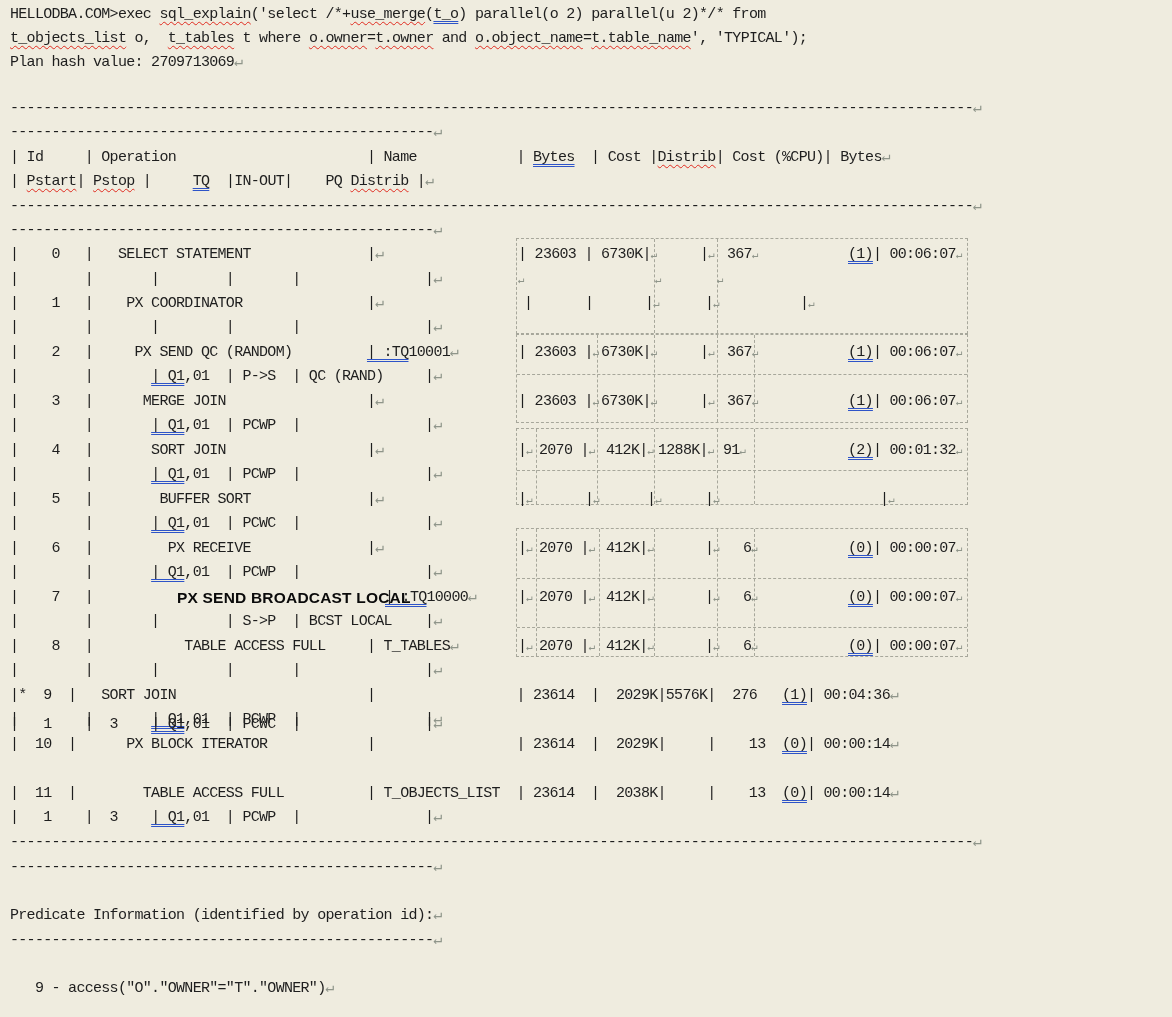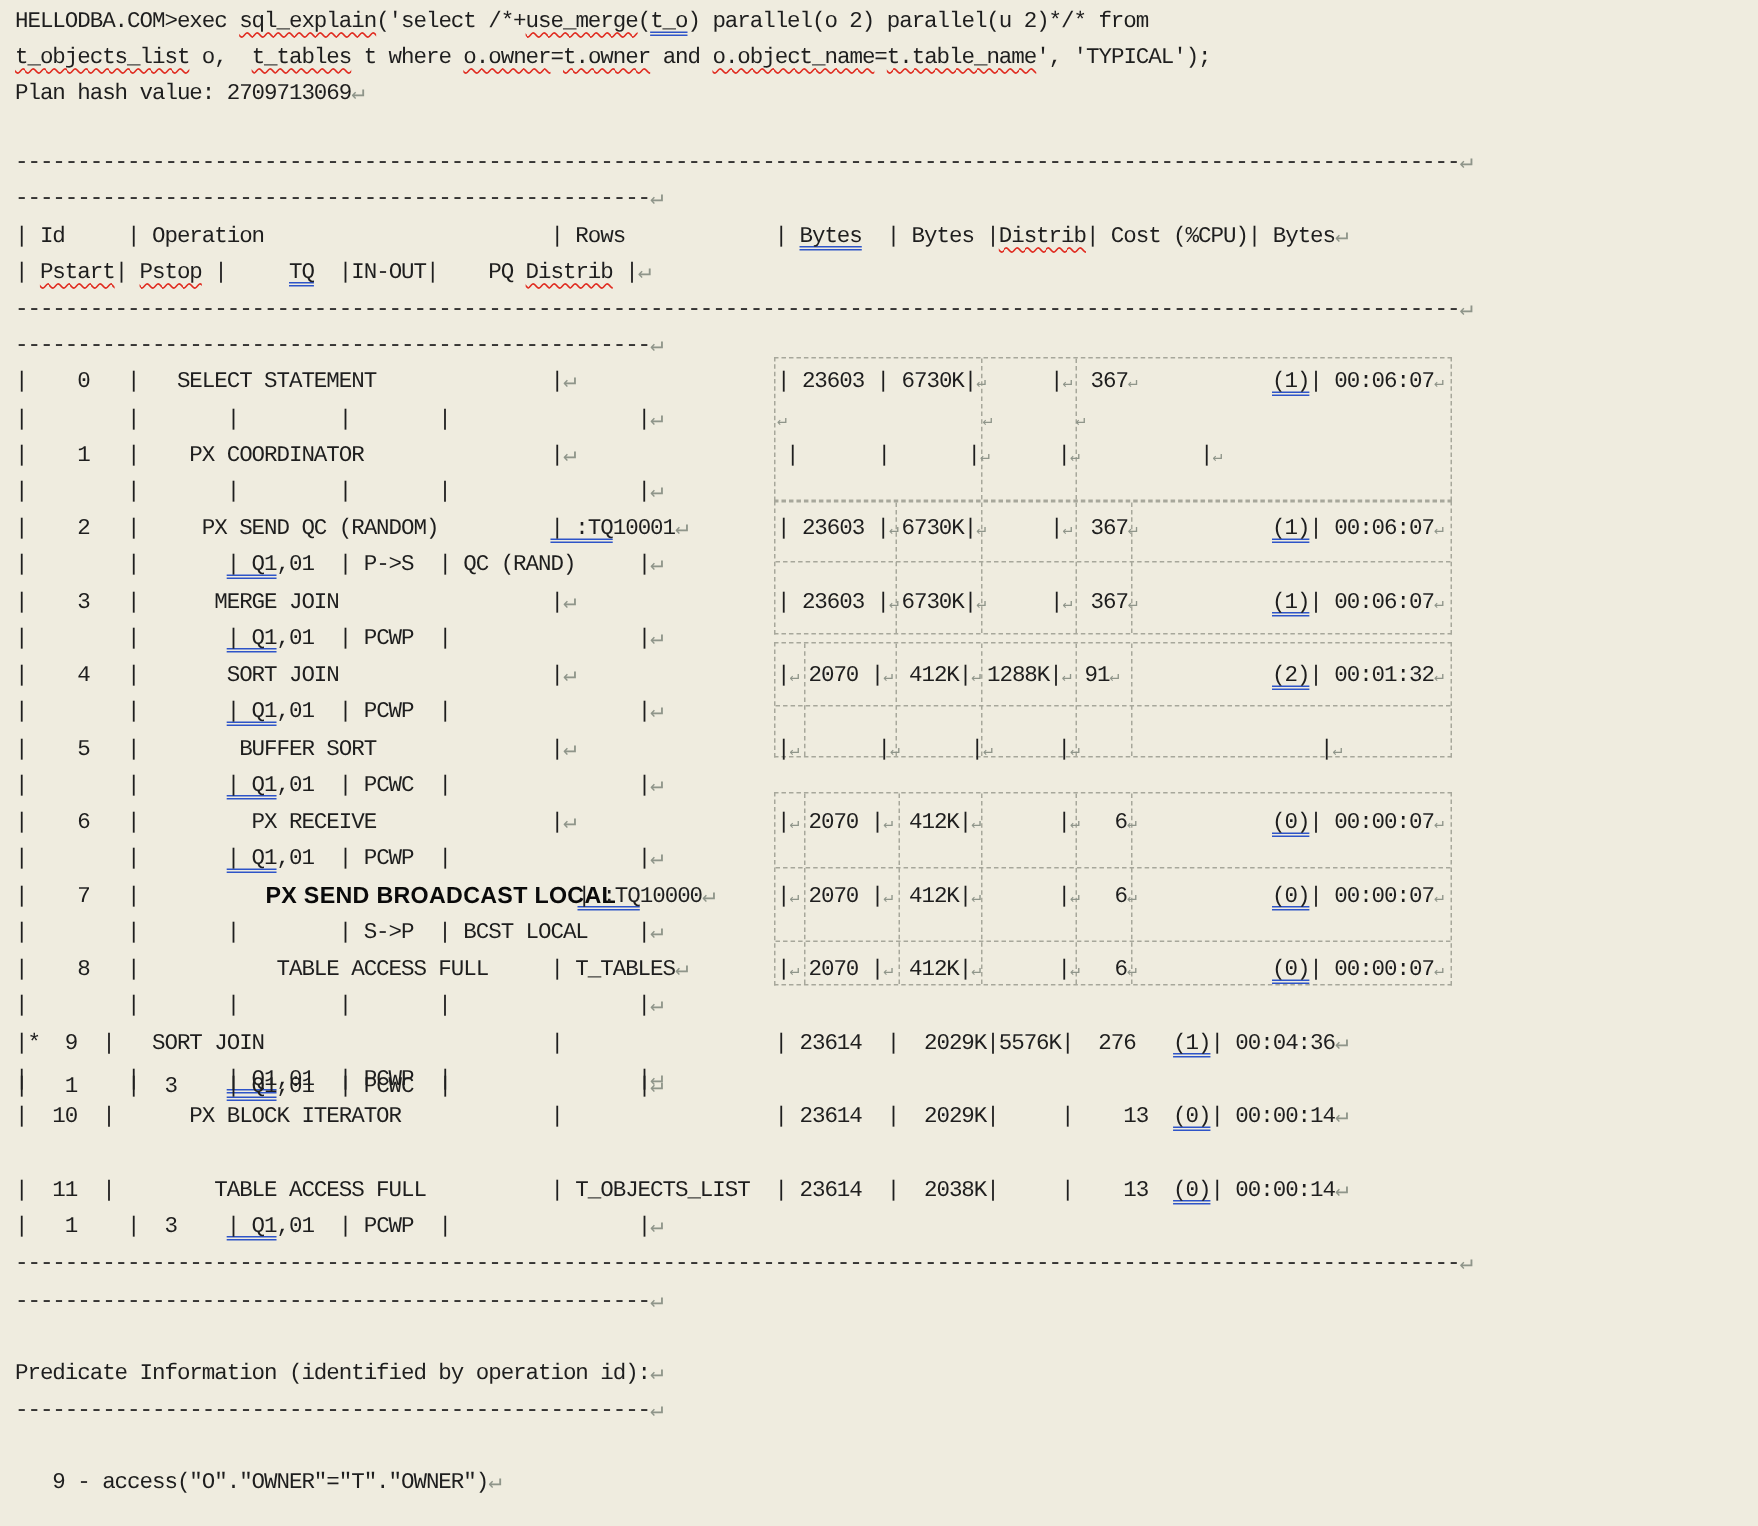--- a/index.html
+++ b/index.html
@@ -52,21 +52,21 @@
         <div class="gh" style="top: 49px; width: 450px;"></div>
         <div class="gh" style="top: 98px; width: 450px;"></div>
       </div>
     </div>
   <div id="textlayer">
       <div class="line" style="top: 3px; padding-left: 47px;"><span class="chunk" style="left: 10px;"><span class="seg-p">HELLODBA.COM&gt;exec </span><span class="seg-r">sql_explain</span><span class="seg-p">('select /*+</span><span class="seg-r">use_merge</span><span class="seg-p">(</span><span class="seg-b">t_o</span><span class="seg-p">) parallel(o 2) parallel(u 2)*/* from</span></span></div>
       <div class="line" style="top: 27px;"><span class="chunk" style="left: 10px;"><span class="seg-r">t_objects_list</span><span class="seg-p"> o,  </span><span class="seg-r">t_tables</span><span class="seg-p"> t where </span><span class="seg-r">o.owner</span><span class="seg-p">=</span><span class="seg-r">t.owner</span><span class="seg-p"> and </span><span class="seg-r">o.object_name</span><span class="seg-p">=</span><span class="seg-r">t.table_name</span><span class="seg-p">', 'TYPICAL');</span></span></div>
       <div class="line" style="top: 51px; text-align: right;"><span class="chunk" style="left: 10px;"><span class="seg-p">Plan hash value: 2709713069</span><span class="seg-ret">↵</span></span></div>
       <div class="line" style="top: 97px;"><span class="chunk" style="left: 10px;"><span class="seg-p">--------------------------------------------------------------------------------------------------------------------</span><span class="seg-ret">↵</span></span></div>
       <div class="line" style="top: 121px;"><span class="chunk" style="left: 10px;"><span class="seg-p">---------------------------------------------------</span><span class="seg-ret">↵</span></span></div>
-      <div class="line" style="top: 146px;"><span class="chunk" style="left: 10px;"><span class="seg-p">| Id     | Operation                       | Rows            | </span><span class="seg-b">Bytes</span><span class="seg-p">  | Bytes |</span><span class="seg-r">Distrib</span><span class="seg-p">| Cost (%CPU)| Bytes</span><span class="seg-ret">↵</span></span></div>
+      <div class="line" style="top: 146px;"><span class="chunk" style="left: 10px;"><span class="seg-p">| Id     | Operation                       | Name            | </span><span class="seg-b">Bytes</span><span class="seg-p">  | Cost |</span><span class="seg-r">Distrib</span><span class="seg-p">| Cost (%CPU)| Bytes</span><span class="seg-ret">↵</span></span></div>
       <div class="line" style="top: 170px;"><span class="chunk" style="left: 10px;"><span class="seg-p">| </span><span class="seg-r">Pstart</span><span class="seg-p">| </span><span class="seg-r">Pstop</span><span class="seg-p"> |     </span><span class="seg-b">TQ</span><span class="seg-p">  |IN-OUT|    PQ </span><span class="seg-r">Distrib</span><span class="seg-p"> |</span><span class="seg-ret">↵</span></span></div>
       <div class="line" style="top: 195px;"><span class="chunk" style="left: 10px;"><span class="seg-p">--------------------------------------------------------------------------------------------------------------------</span><span class="seg-ret">↵</span></span></div>
       <div class="line" style="top: 219px;"><span class="chunk" style="left: 10px;"><span class="seg-p">---------------------------------------------------</span><span class="seg-ret">↵</span></span></div>
       <div class="line" style="top: 243px;"><span class="chunk" style="left: 10px;"><span class="seg-p">|    0   |   SELECT STATEMENT              |</span><span class="seg-ret">↵</span></span><span class="chunk" style="left: 518px;"><span class="seg-p">| 23603 | 6730K|</span><span class="seg-rets">↵</span></span><span class="chunk" style="left: 700px;"><span class="seg-p">|</span><span class="seg-rets">↵</span></span><span class="chunk" style="left: 727px;"><span class="seg-p">367</span><span class="seg-rets">↵</span></span><span class="chunk" style="left: 848px;"><span class="seg-b">(1)</span><span class="seg-p">| 00:06:07</span><span class="seg-rets">↵</span></span></div>
       <div class="line" style="top: 268px;"><span class="chunk" style="left: 10px;"><span class="seg-p">|        |       |        |       |               |</span><span class="seg-ret">↵</span></span><span class="chunk" style="left: 518px;"><span class="seg-rets">↵</span></span><span class="chunk" style="left: 655px;"><span class="seg-rets">↵</span></span><span class="chunk" style="left: 717px;"><span class="seg-rets">↵</span></span></div>
       <div class="line" style="top: 292px;"><span class="chunk" style="left: 10px;"><span class="seg-p">|    1   |    PX COORDINATOR               |</span><span class="seg-ret">↵</span></span><span class="chunk" style="left: 524px;"><span class="seg-p">|</span></span><span class="chunk" style="left: 585px;"><span class="seg-p">|</span></span><span class="chunk" style="left: 645px;"><span class="seg-p">|</span><span class="seg-rets">↵</span></span><span class="chunk" style="left: 705px;"><span class="seg-p">|</span><span class="seg-rets">↵</span></span><span class="chunk" style="left: 800px;"><span class="seg-p">|</span><span class="seg-rets">↵</span></span></div>
       <div class="line" style="top: 316px;"><span class="chunk" style="left: 10px;"><span class="seg-p">|        |       |        |       |               |</span><span class="seg-ret">↵</span></span></div>
       <div class="line" style="top: 341px;"><span class="chunk" style="left: 10px;"><span class="seg-p">|    2   |     PX SEND QC (RANDOM)         </span><span class="seg-b">| :TQ</span><span class="seg-p">10001</span><span class="seg-ret">↵</span></span><span class="chunk" style="left: 518px;"><span class="seg-p">| 23603 |</span><span class="seg-rets">↵</span></span><span class="chunk" style="left: 601px;"><span class="seg-p">6730K|</span><span class="seg-rets">↵</span></span><span class="chunk" style="left: 700px;"><span class="seg-p">|</span><span class="seg-rets">↵</span></span><span class="chunk" style="left: 727px;"><span class="seg-p">367</span><span class="seg-rets">↵</span></span><span class="chunk" style="left: 848px;"><span class="seg-b">(1)</span><span class="seg-p">| 00:06:07</span><span class="seg-rets">↵</span></span></div>
       <div class="line" style="top: 365px;"><span class="chunk" style="left: 10px;"><span class="seg-p">|        |       </span><span class="seg-b">| Q1</span><span class="seg-p">,01  | P-&gt;S  | QC (RAND)     |</span><span class="seg-ret">↵</span></span></div>
       <div class="line" style="top: 390px;"><span class="chunk" style="left: 10px;"><span class="seg-p">|    3   |      MERGE JOIN                 |</span><span class="seg-ret">↵</span></span><span class="chunk" style="left: 518px;"><span class="seg-p">| 23603 |</span><span class="seg-rets">↵</span></span><span class="chunk" style="left: 601px;"><span class="seg-p">6730K|</span><span class="seg-rets">↵</span></span><span class="chunk" style="left: 700px;"><span class="seg-p">|</span><span class="seg-rets">↵</span></span><span class="chunk" style="left: 727px;"><span class="seg-p">367</span><span class="seg-rets">↵</span></span><span class="chunk" style="left: 848px;"><span class="seg-b">(1)</span><span class="seg-p">| 00:06:07</span><span class="seg-rets">↵</span></span></div>

